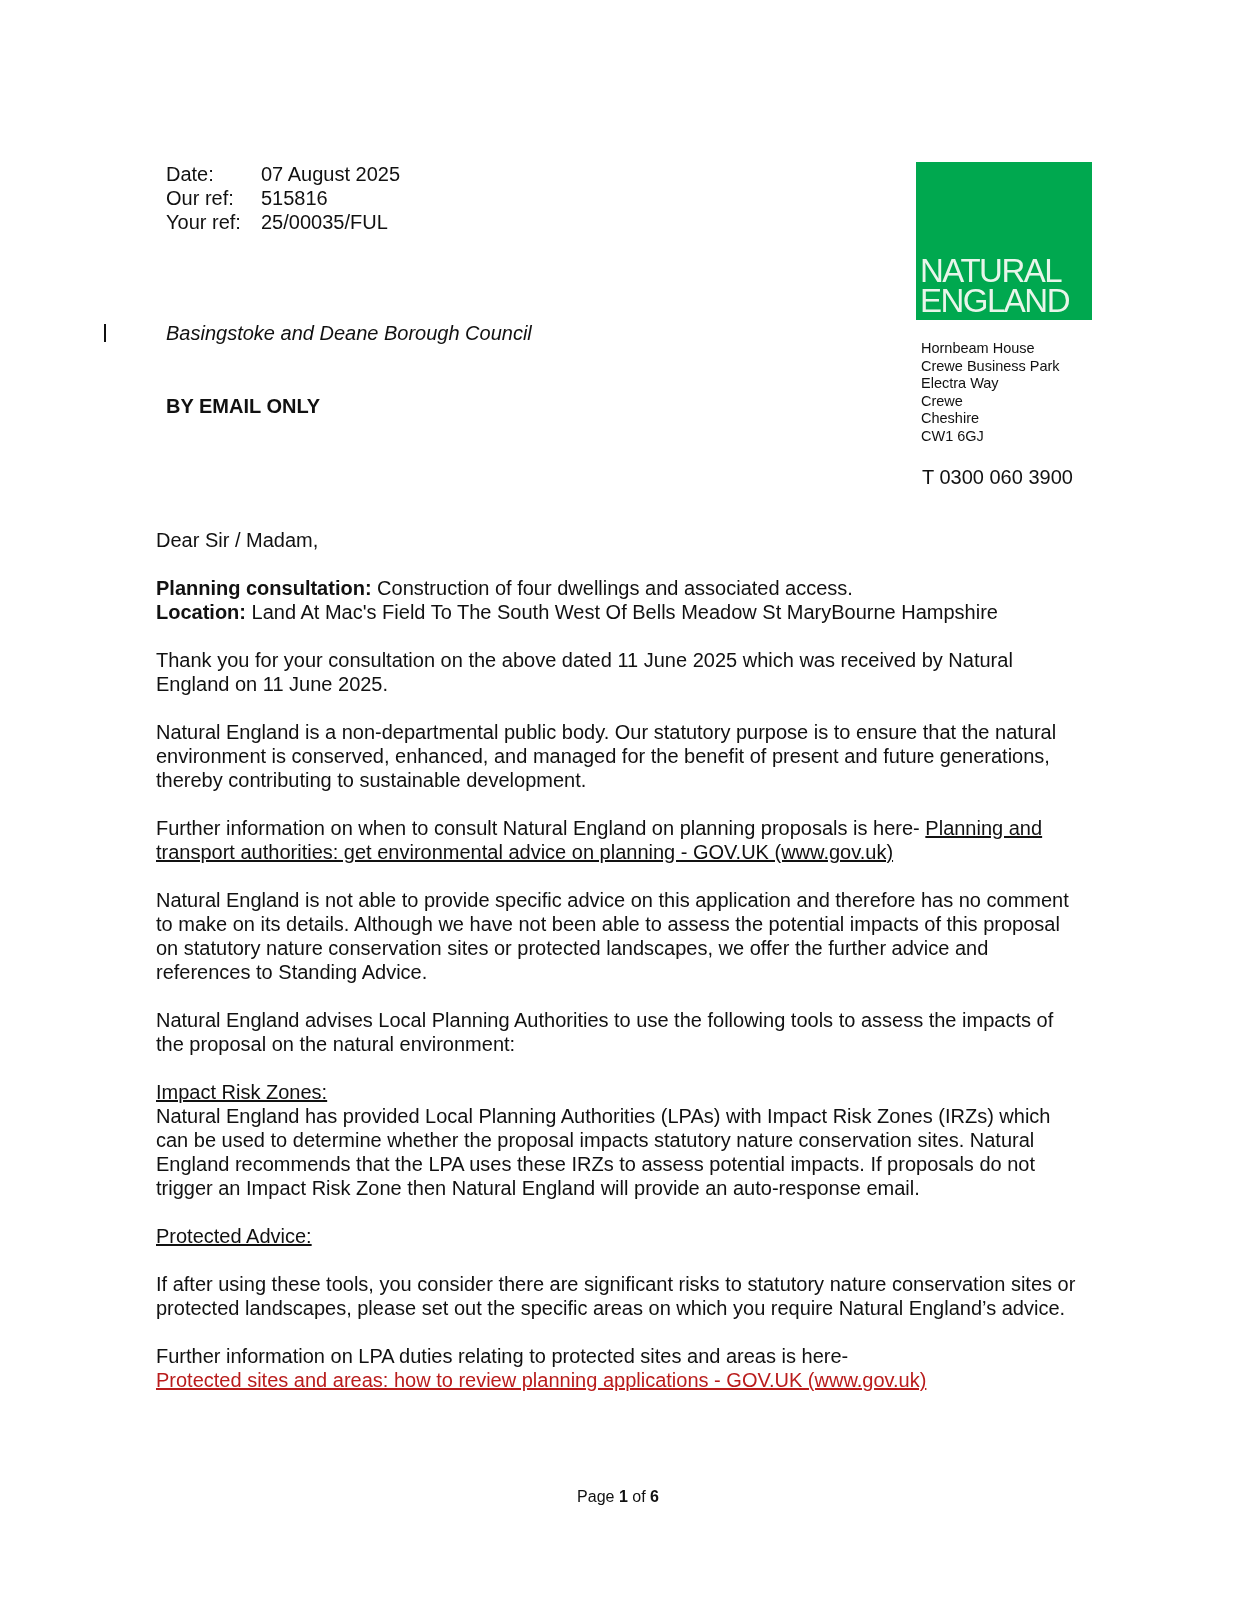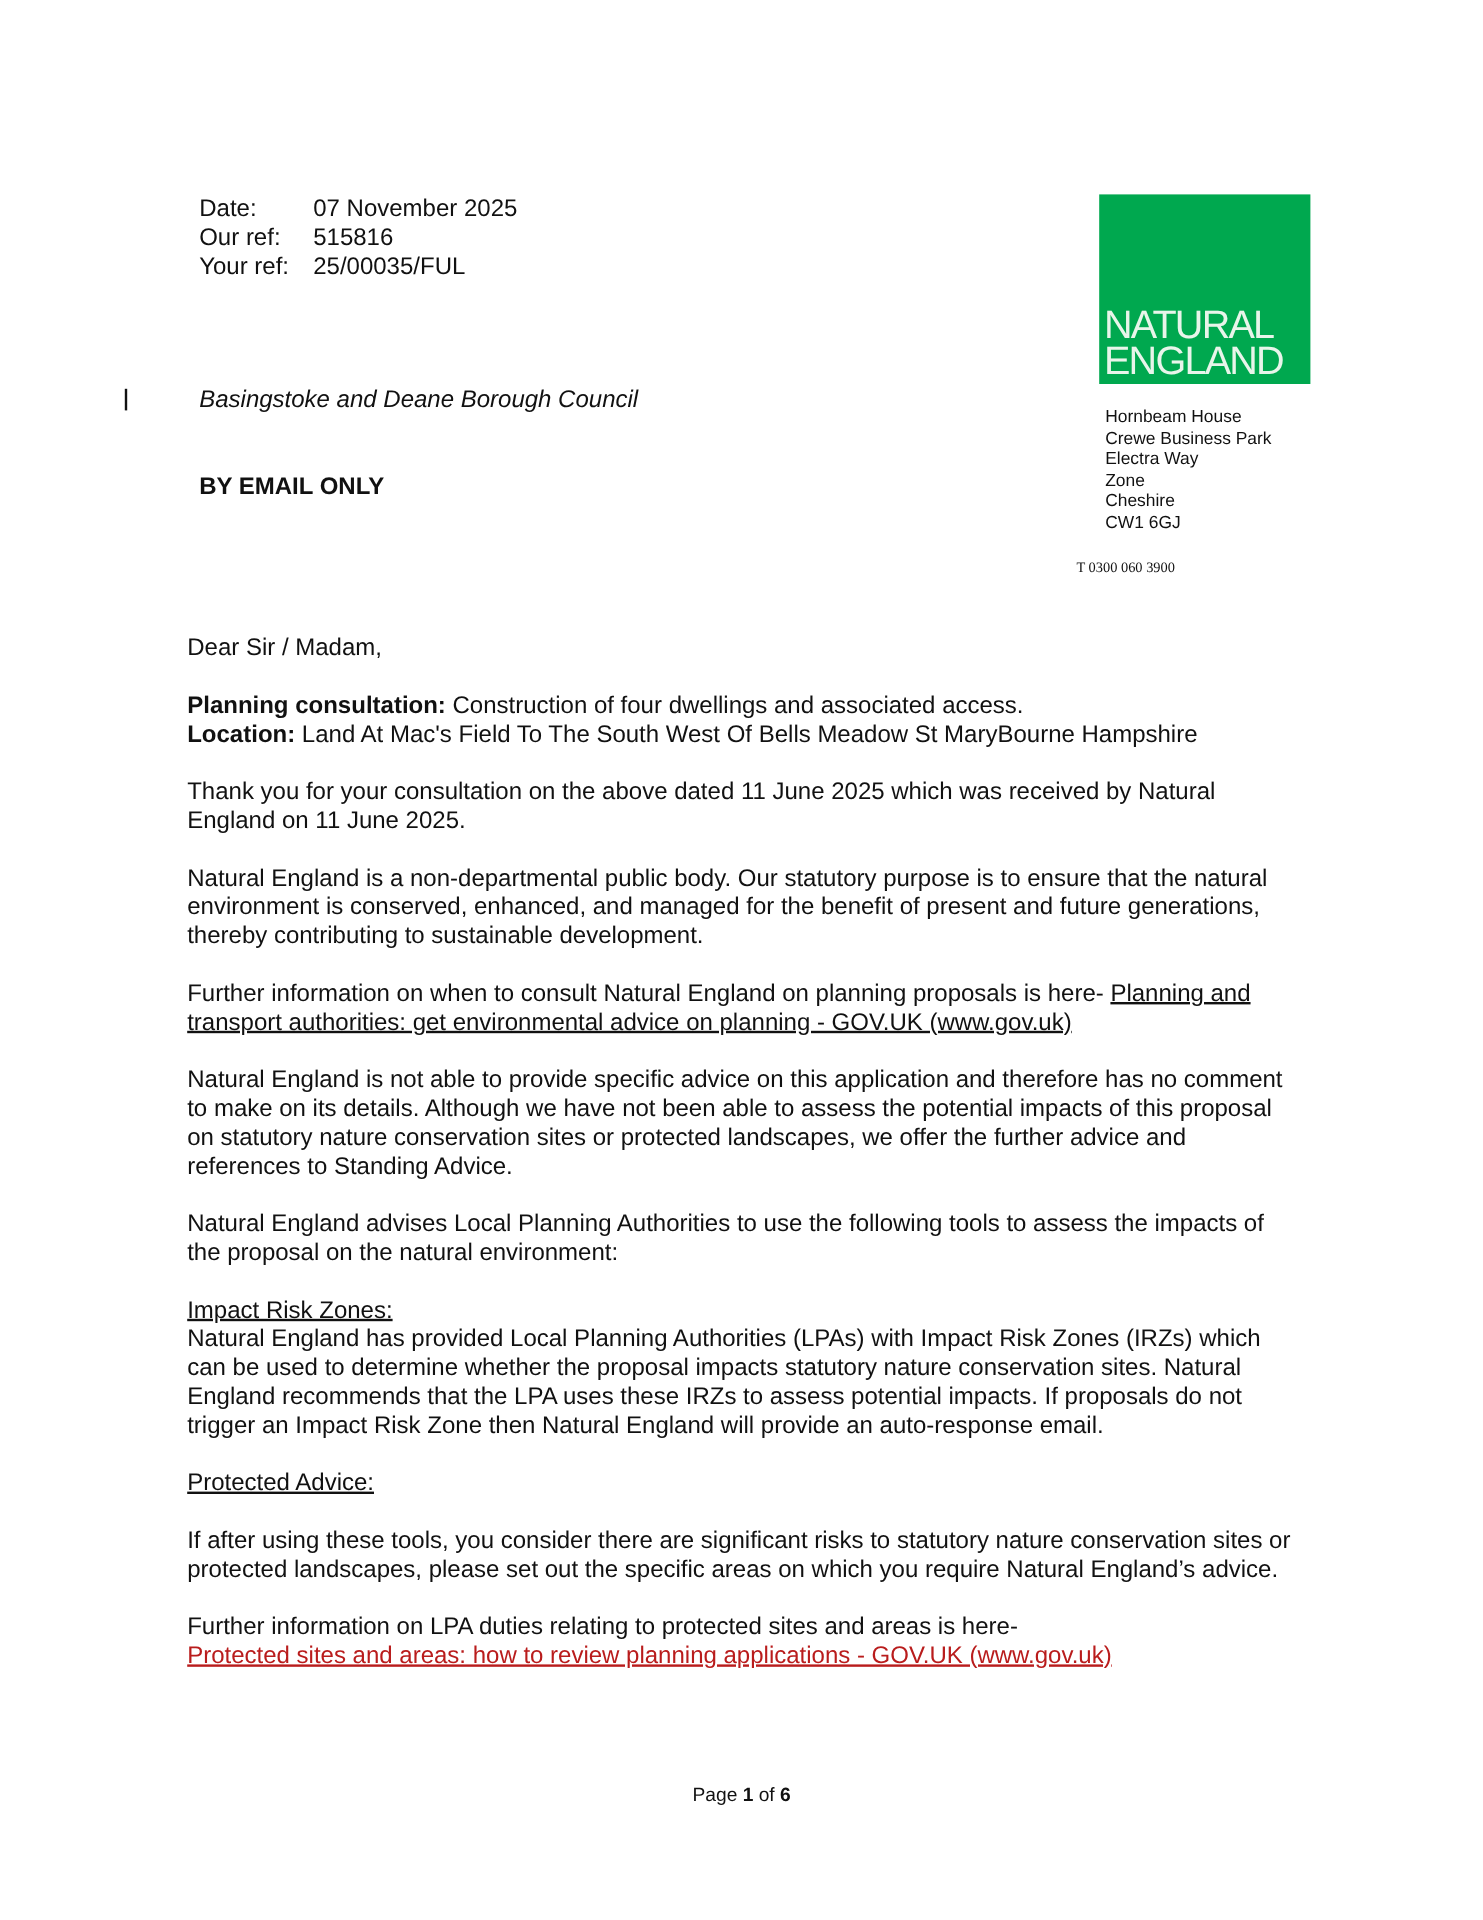--- a/index.html
+++ b/index.html
@@ -11,34 +11,34 @@
   .hdr .lbl { width:95px; }
   .cursor { position:absolute; left:104px; top:324px; width:2px; height:18px; background:#111; }
   .addressee { left:166px; top:322px; font-size:20px;font-style:italic; }
   .byemail { left:166px; top:395px; font-size:20px; font-weight:bold; }
   .logo { left:916px; top:162px; width:176px; height:158px; background:#00a84f; }
   .logo .t { position:absolute; left:4px; right:0; color:#e8f5ea; font-size:33px; line-height:30px;
              letter-spacing:-1.5px; font-family:"Liberation Sans", sans-serif; }
   .logo .t1 { top:94px; }
   .logo .t2 { top:124px; }
   .address { left:921px; top:340px; font-size:14.5px; line-height:17.5px; }
-  .phone { left:897px; top:466px; font-size:12px;font-family:Liberation Serif, serif; }
+  .phone { left:922px; top:466px; font-size:20px; }
   .body { left:156px; top:528px; width:930px; font-size:20px; line-height:24px; }
   .body p { margin:0 0 24px 0; }
   .u { text-decoration:underline; }
   .link { color:#b91c1c; text-decoration:underline; }
   .footer { left:0; width:1236px; top:1488px; text-align:center; font-size:16px; }
 </style>
 </head>
 <body>
 
 <div class="abs hdr" style="left:166px; top:162px;">
   <div class="row">
     <span class="lbl">Date:</span>
-    <span>07 November 2025</span>
+    <span>07 August 2025</span>
   </div>
   <div class="row">
     <span class="lbl">Our ref:</span>
     <span>515816</span>
   </div>
   <div class="row">
     <span class="lbl">Your ref:</span>
     <span>25/00035/FUL</span>
   </div>
 </div>
@@ -49,21 +49,21 @@
 </div>
 
 <div class="cursor"></div>
 <div class="abs addressee">Basingstoke and Deane Borough Council</div>
 <div class="abs byemail">BY EMAIL ONLY</div>
 
 <div class="abs address">
   <div>Hornbeam House</div>
   <div>Crewe Business Park</div>
   <div>Electra Way</div>
-  <div>Zone</div>
+  <div>Crewe</div>
   <div>Cheshire</div>
   <div>CW1 6GJ</div>
 </div>
 <div class="abs phone">T 0300 060 3900</div>
 
 <div class="abs body">
   <p>Dear Sir / Madam,</p>
   <p>
     <b>Planning consultation:</b><span> Construction of four dwellings and associated access.</span><br>
     <b>Location:</b><span> Land At Mac's Field To The South West Of Bells Meadow St MaryBourne Hampshire</span>

